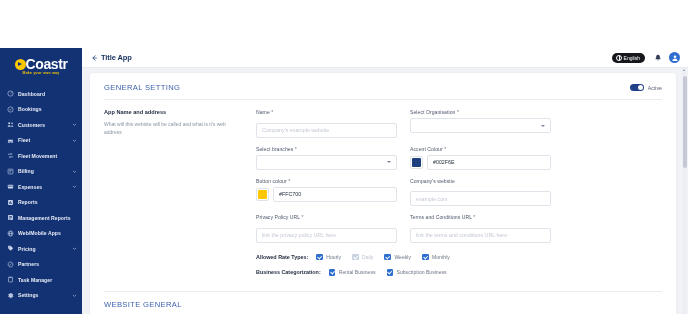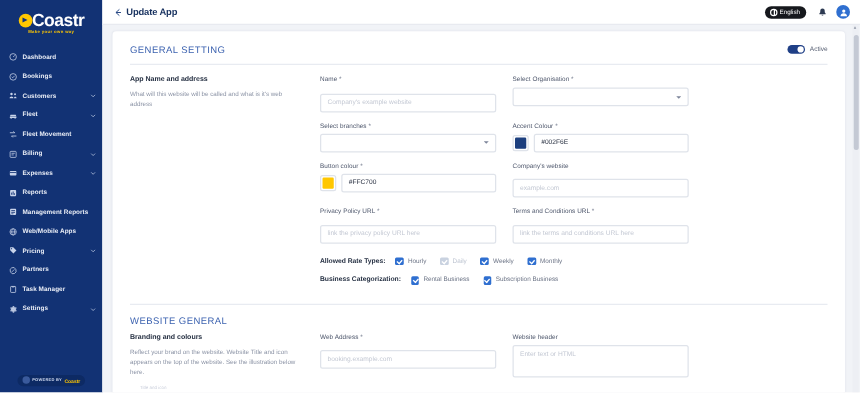--- a/index.html
+++ b/index.html
@@ -2,21 +2,21 @@
 <html><head>
 <meta charset="utf-8">
 <style>
   * { box-sizing: border-box; margin: 0; padding: 0; }
   html, body {
     width: 688px; height: 314px;
     overflow: hidden;
     font-family: "Liberation Sans", sans-serif;
     background: #ffffff;
   }
-  .app { display: flex; width: 688px; height: 228px; position: relative; }
+  .app { display: flex; width: 688px; height: 228px; position: relative; margin-top: 48px; }
 
   
   .sidebar {
     width: 82px; height: 314px;
     background: #123274;
     flex: 0 0 82px;
     position: relative;
     display: flex; flex-direction: column;
   }
   .logo-wrap {
@@ -460,21 +460,21 @@
 
   <section class="main">
 
     <header class="topbar">
       <span class="back-arrow">
         <svg viewBox="0 0 16 16" fill="none" stroke="currentColor" stroke-width="1.6">
             <path d="M11 3L5.5 8 11 13"></path>
             <path d="M5.5 8h8"></path>
           </svg>
       </span>
-      <span class="page-title">Update App</span>
+      <span class="page-title">Title App</span>
       <span class="topbar-spacer"></span>
       <span class="lang-pill">
         <span class="globe"></span>
         <span>English</span>
       </span>
       <span class="bell">
         <svg viewBox="0 0 16 16" fill="currentColor">
             <path d="M8 1.6a3.6 3.6 0 00-3.6 3.6v2.4L3 9.6v1.1h10V9.6l-1.4-2V5.2A3.6 3.6 0 008 1.6z"></path>
             <path d="M6.6 11.6a1.4 1.4 0 002.8 0z"></path>
           </svg>

